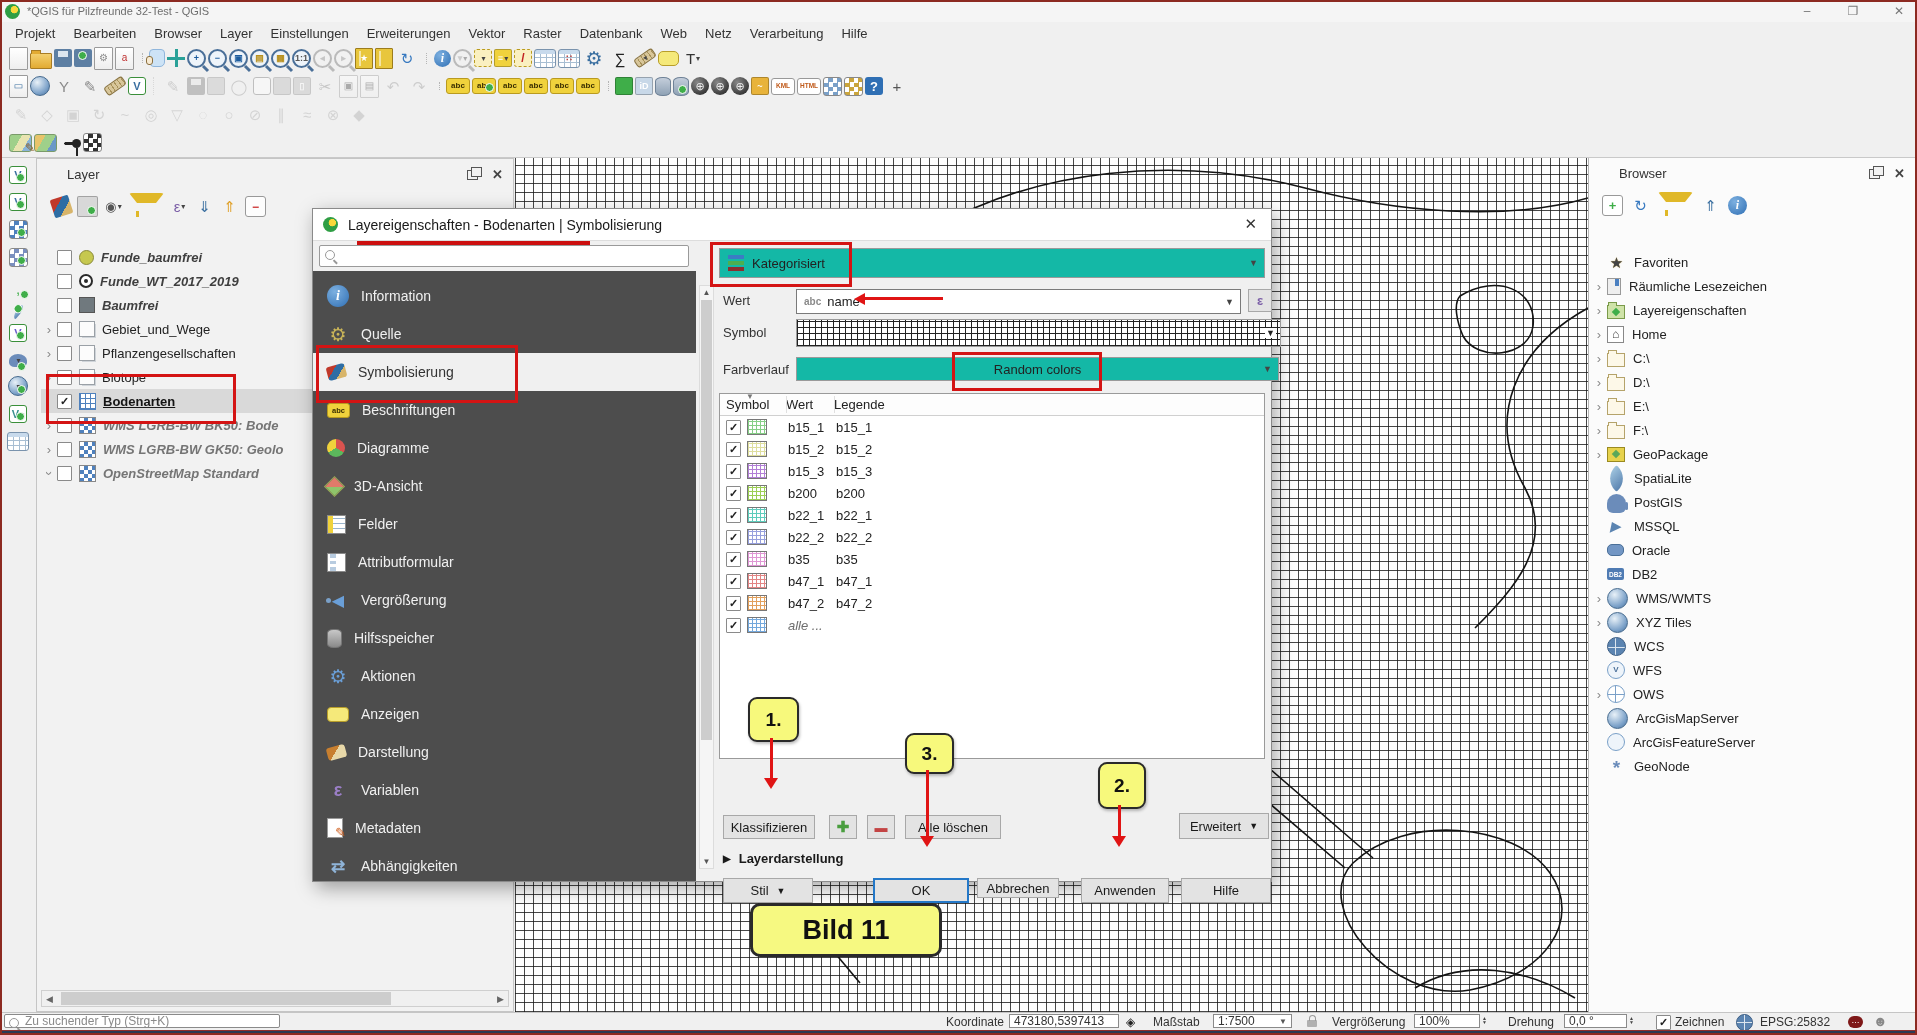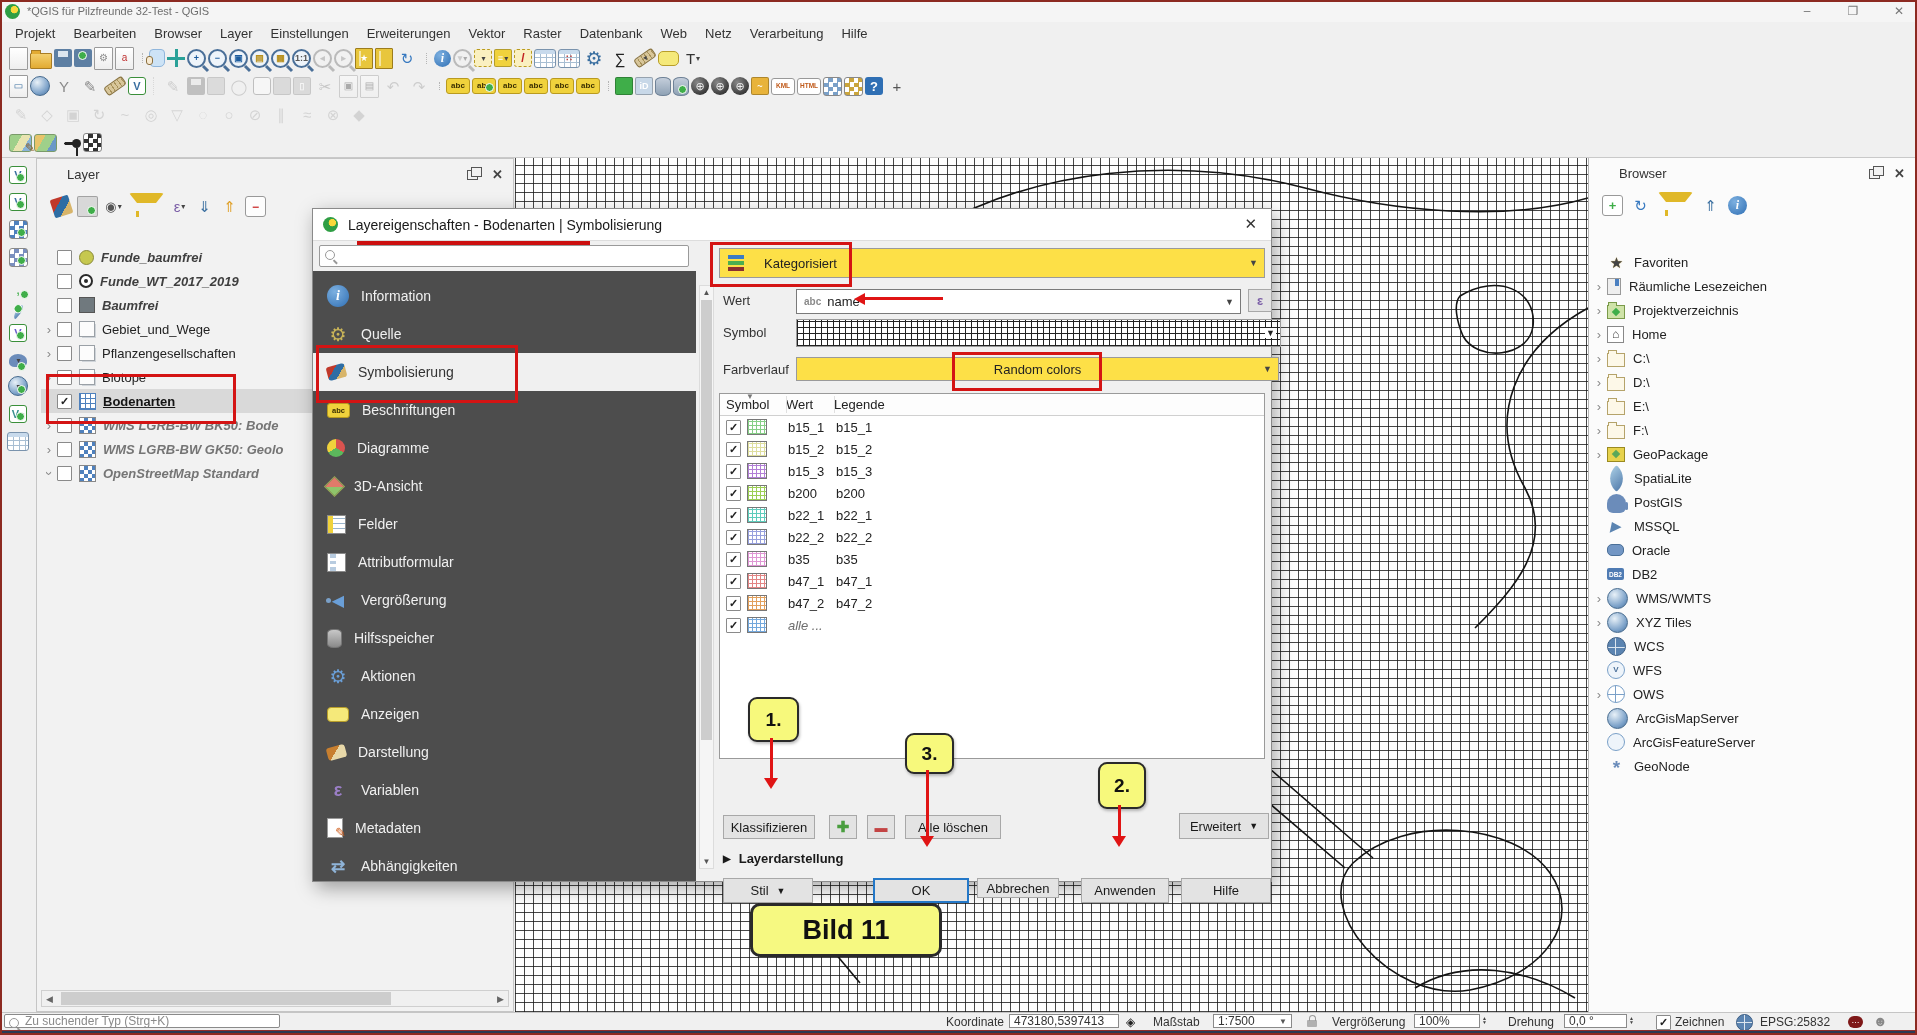--- a/index.html
+++ b/index.html
@@ -212,21 +212,21 @@
   .si-vars::before{content:"ε";color:#9b7fc7;font-weight:bold;font-size:18px;}
   .si-meta{width:14px;height:18px;background:#fff;border:1px solid #999;}
   .si-meta::after{content:"✎";position:absolute;right:-4px;bottom:-3px;color:#d06020;font-size:13px;}
   .si-deps::before{content:"⇄";color:#8fb4d8;font-size:17px;font-weight:bold;}
 
   #dlg-content{position:absolute;left:383px;top:32px;right:0;bottom:0;}
   #dlg-vscroll{position:absolute;left:3px;top:44px;width:13px;bottom:12px;background:#f5f5f5;border:1px solid #dcdcdc;}
   #dlg-vscroll .up,#dlg-vscroll .dn{position:absolute;left:0;width:100%;text-align:center;font-size:8px;color:#555;}
   #dlg-vscroll .up{top:2px;} #dlg-vscroll .dn{bottom:2px;}
   #dlg-vscroll .thumb{position:absolute;left:1px;right:1px;top:14px;height:440px;background:#cdcdcd;}
-  .combo{background:#fde047;border:1px solid #9a9a9a;display:flex;align-items:center;position:relative;box-sizing:border-box;gap:12px;}
+  .combo{background:#14b8a6;border:1px solid #9a9a9a;display:flex;align-items:center;position:relative;box-sizing:border-box;}
   .combo .caret{position:absolute;right:6px;font-size:9px;color:#444;}
   #renderer-combo{left:23px;top:7px;width:546px;height:30px;position:absolute;padding-left:8px;}
   .cat-icon{width:16px;height:16px;flex:none;background:
      linear-gradient(#3b7cc4 0 4px,transparent 4px 6px,#4caf50 6px 10px,transparent 10px 12px,#8b2f2f 12px 16px);}
   #renderer-combo .lab{margin-left:8px;}
   .fieldlab{position:absolute;left:27px;font-size:13px;color:#333;}
   #wert-combo{position:absolute;left:100px;top:48px;width:443px;height:23px;background:#fff;border:1px solid #7a7a7a;display:flex;align-items:center;}
   #wert-combo .pre{font-size:10px;font-weight:bold;color:#8a8a8a;margin:0 6px 0 7px;}
   #symbol-btn{position:absolute;left:100px;top:78px;width:483px;height:26px;border:1px solid #9a9a9a;background-color:#fff;
      background-image:repeating-linear-gradient(0deg,#222 0 1px,transparent 1px 6px),repeating-linear-gradient(90deg,#222 0 1px,transparent 1px 6px);}
@@ -717,21 +717,21 @@
           <span class="lbl">Favoriten</span>
         </div>
         <div class="brow">
           <span class="exp">›</span>
           <span class="bi bi-bookmark"></span>
           <span class="lbl">Räumliche Lesezeichen</span>
         </div>
         <div class="brow">
           <span class="exp">›</span>
           <span class="bi bi-folder-map"></span>
-          <span class="lbl">Projektverzeichnis</span>
+          <span class="lbl">Layereigenschaften</span>
         </div>
         <div class="brow">
           <span class="exp">›</span>
           <span class="bi bi-home">
             <i class="g">⌂</i>
           </span>
           <span class="lbl">Home</span>
         </div>
         <div class="brow">
           <span class="exp">›</span>

